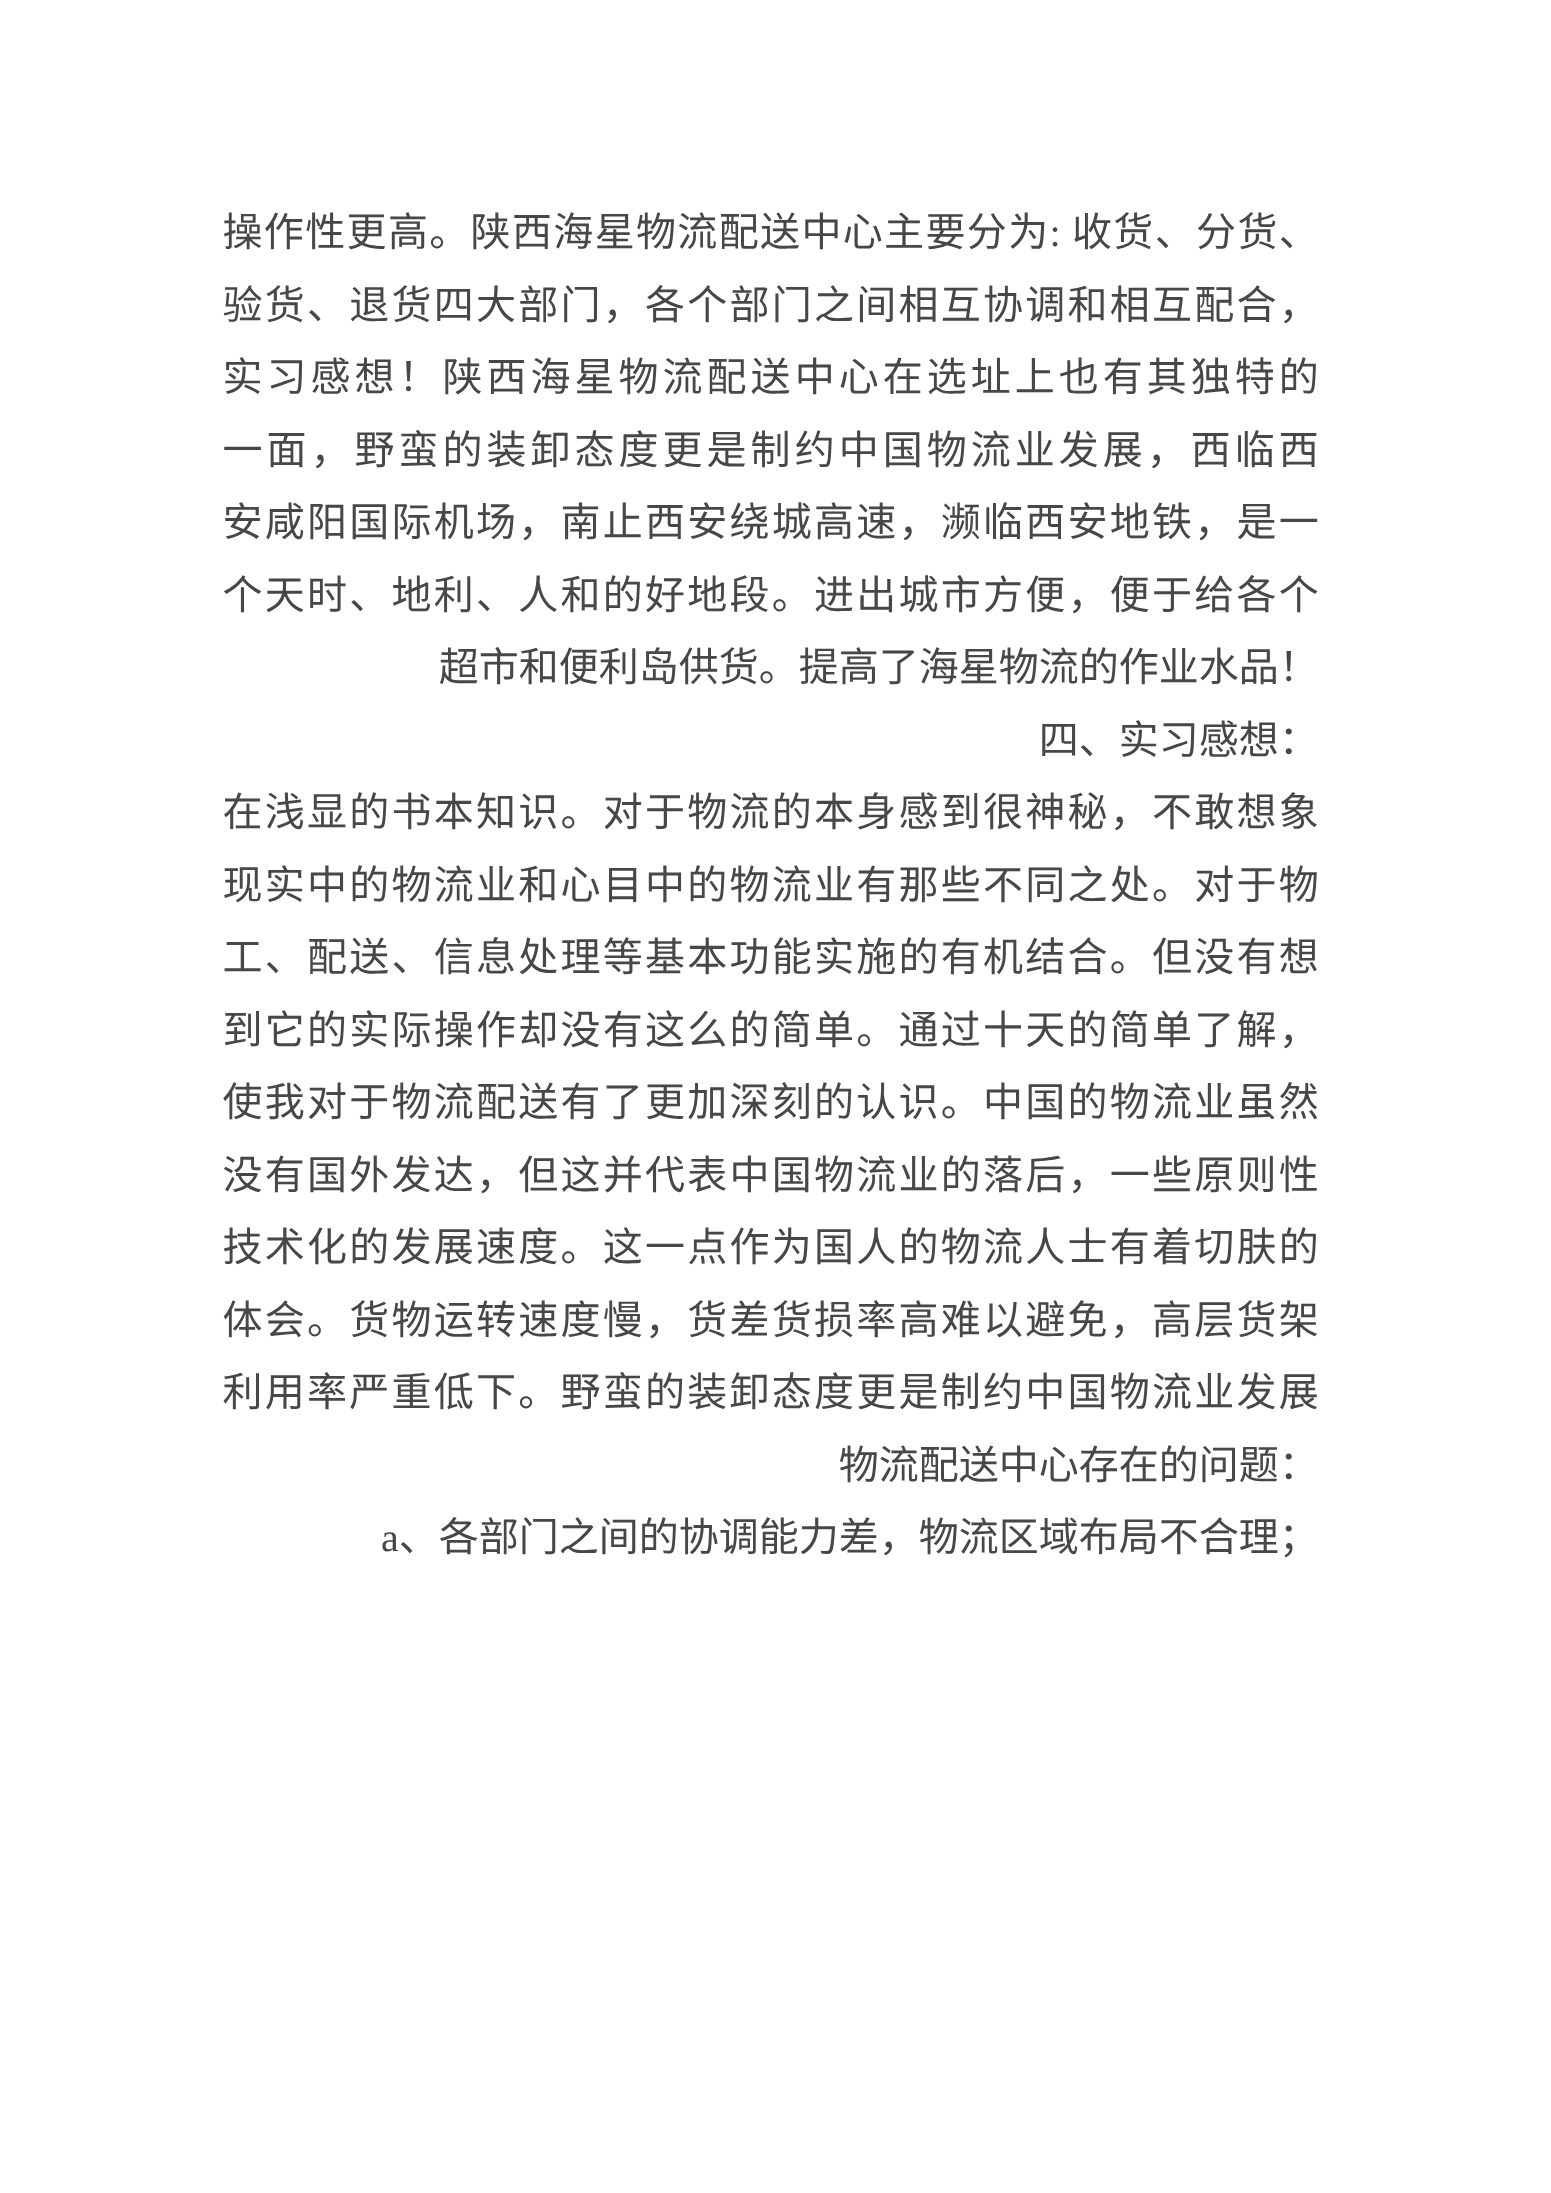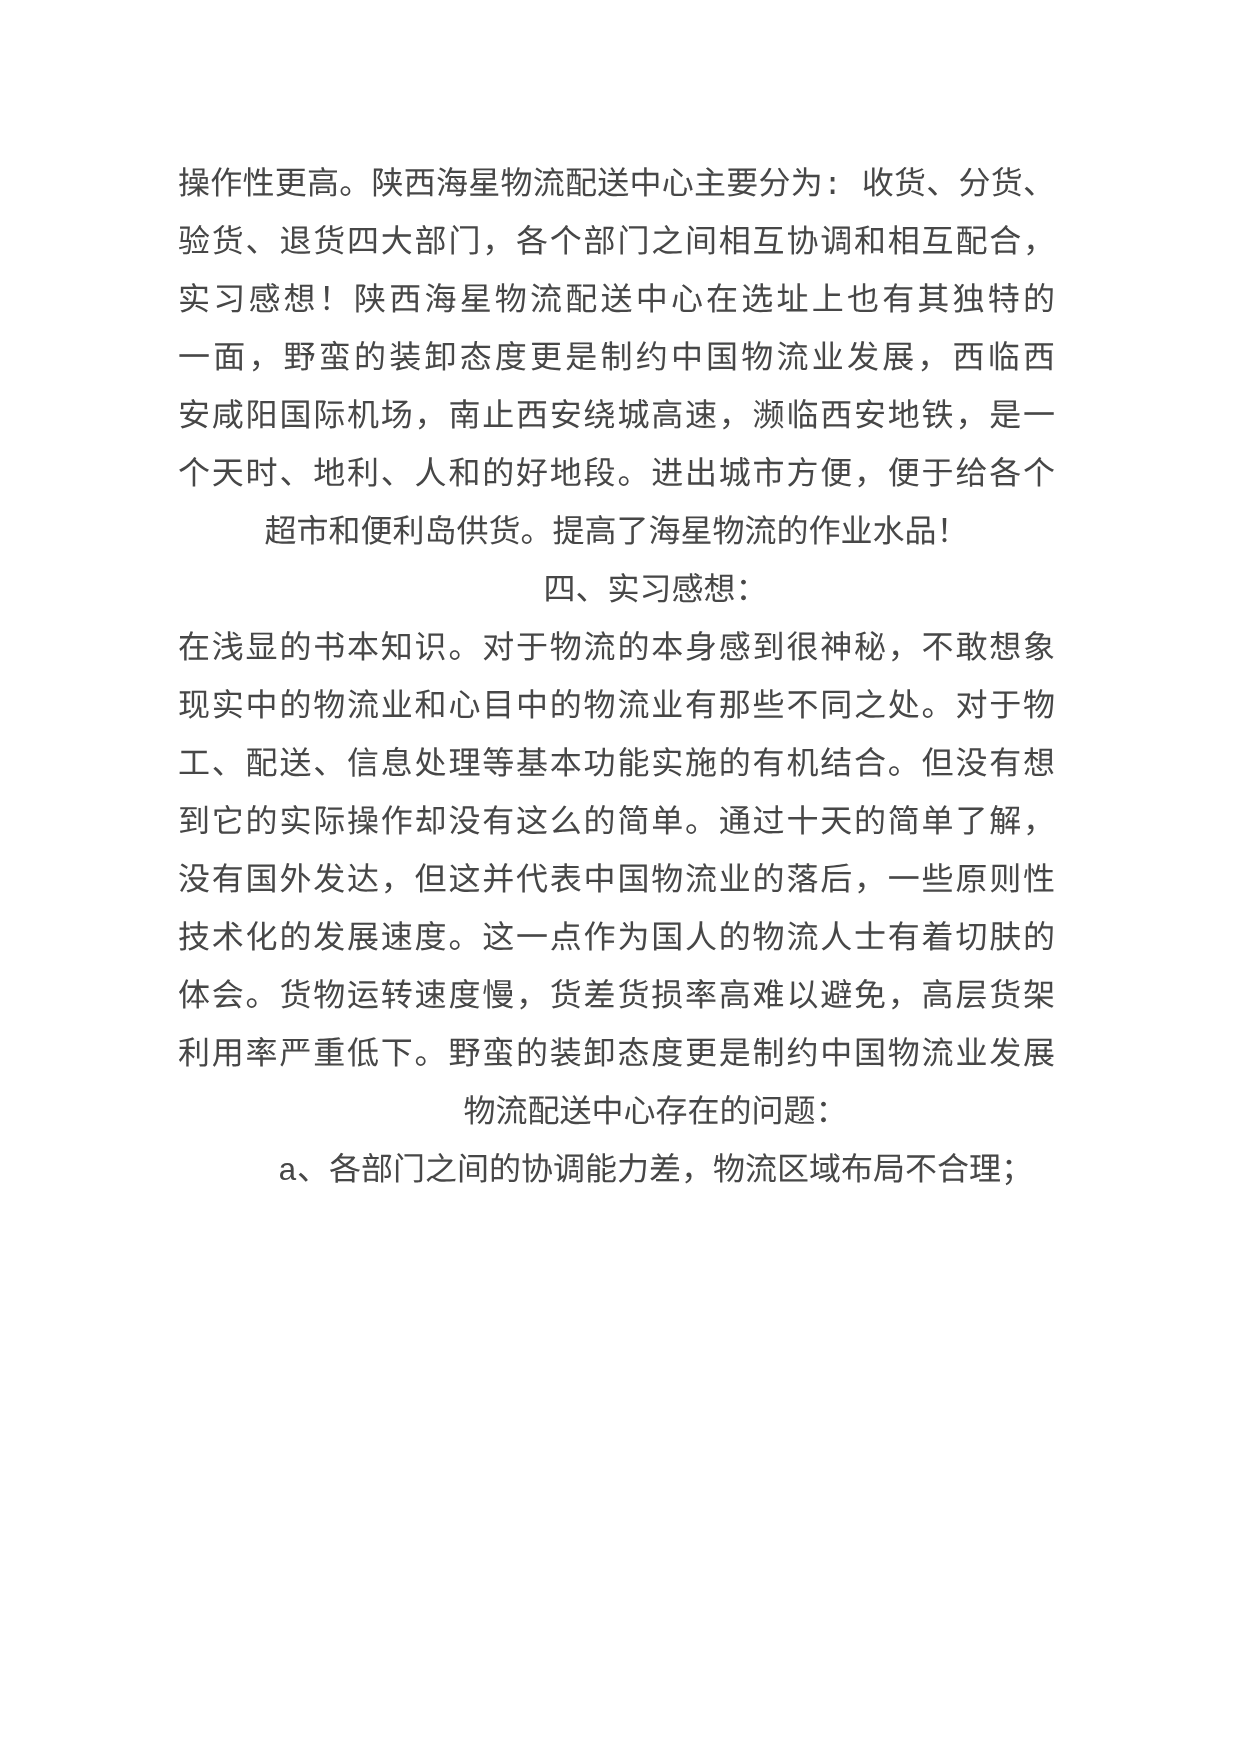--- a/index.html
+++ b/index.html
@@ -6,36 +6,36 @@
     margin: 0;
     padding: 0;
     background: #ffffff;
   }
   .page {
     position: relative;
     width: 1098px;
     height: 1754px;
     background: #ffffff;
     overflow: hidden;
-    font-family: Liberation Mono, monospace;
+    font-family: Liberation Serif, serif;
   }
   .content {
     position: absolute;
     left: 178px;
     top: 157px;
     width: 877px;
   }
   .line {
     height: 58px;
     line-height: 58px;
     font-size: 32px;
     font-weight: normal;
     letter-spacing: 0;
     overflow: hidden;
-    text-align: center;
+    text-align: right;
     white-space: normal;
   }
   .line.justify {
     text-align: justify;
     text-align-last: justify;
     text-justify: inter-character;
   }
   .line.indent {
     padding-left: 78px;
   }
@@ -50,20 +50,21 @@
       <div class="line justify">实习感想！陕西海星物流配送中心在选址上也有其独特的</div>
       <div class="line justify">一面，野蛮的装卸态度更是制约中国物流业发展，西临西</div>
       <div class="line justify">安咸阳国际机场，南止西安绕城高速，濒临西安地铁，是一</div>
       <div class="line justify">个天时、地利、人和的好地段。进出城市方便，便于给各个</div>
       <div class="line">超市和便利岛供货。提高了海星物流的作业水品！</div>
       <div class="line indent">四、实习感想：</div>
       <div class="line justify">在浅显的书本知识。对于物流的本身感到很神秘，不敢想象</div>
       <div class="line justify">现实中的物流业和心目中的物流业有那些不同之处。对于物</div>
       <div class="line justify">工、配送、信息处理等基本功能实施的有机结合。但没有想</div>
       <div class="line justify">到它的实际操作却没有这么的简单。通过十天的简单了解，</div>
+      <div class="line justify">使我对于物流配送有了更加深刻的认识。中国的物流业虽然</div>
       <div class="line justify">没有国外发达，但这并代表中国物流业的落后，一些原则性</div>
       <div class="line justify">技术化的发展速度。这一点作为国人的物流人士有着切肤的</div>
       <div class="line justify">体会。货物运转速度慢，货差货损率高难以避免，高层货架</div>
       <div class="line justify">利用率严重低下。野蛮的装卸态度更是制约中国物流业发展</div>
       <div class="line indent">物流配送中心存在的问题：</div>
       <div class="line indent">a、各部门之间的协调能力差，物流区域布局不合理；</div>
     </div>
 </div>
 
 </body></html>

